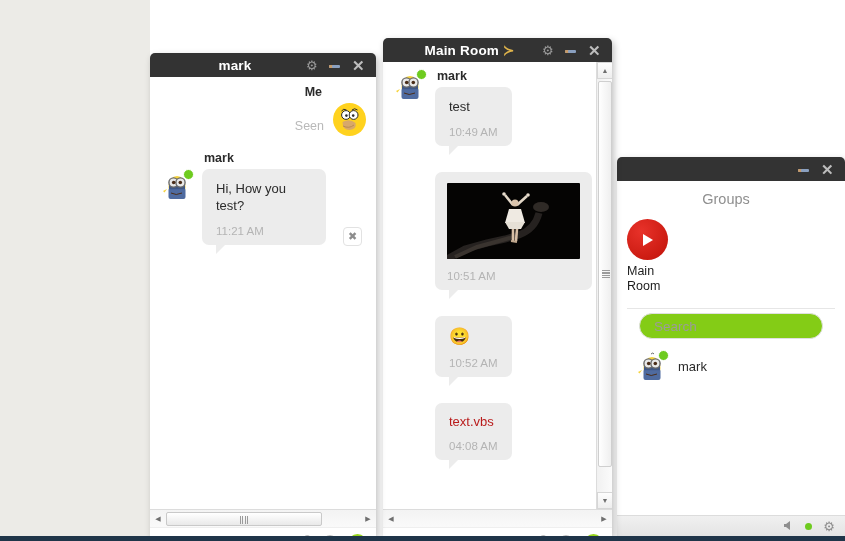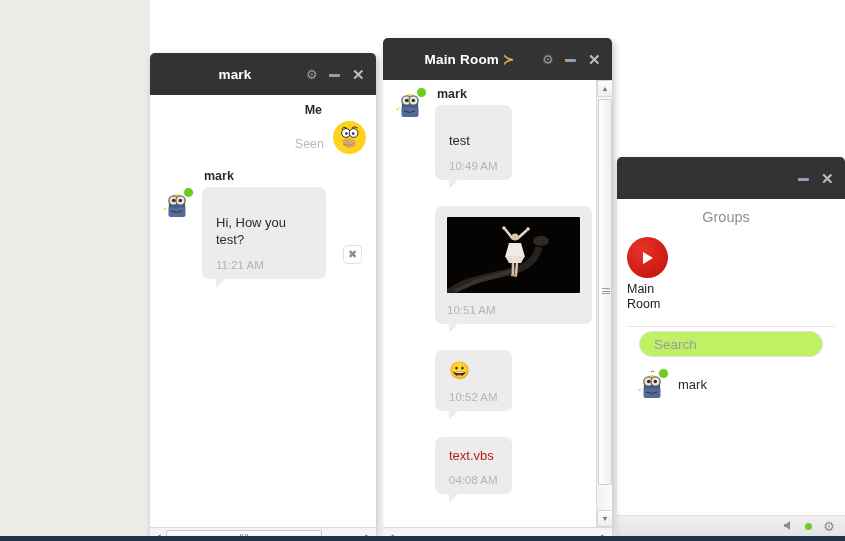--- a/index.html
+++ b/index.html
@@ -7,21 +7,21 @@
     width: 845px; height: 541px;
     background: #ecebe7;
     font-family: "Liberation Sans", sans-serif;
     overflow: hidden;
   }
   #stage { position: relative; width: 845px; height: 541px; }
 
   
   .win { position: absolute; background: #fff; box-shadow: 2px 3px 7px rgba(0,0,0,.25); }
   .titlebar {
-    height: 42px; background: #333333; color: #fff;
+    height: 24px; background: #333333; color: #fff;
     display: flex; align-items: center; position: relative;
     border-radius: 5px 5px 0 0;
   }
   .title-text {
     flex: 1; text-align: center; font-size: 13.5px; font-weight: bold;
     letter-spacing: .2px; padding-left: 14px;
   }
   .tb-ctrls { display: flex; align-items: center; gap: 10px; padding-right: 11px; }
   .tb-btn { width: 13px; height: 13px; position: relative; cursor: pointer; }
 
@@ -41,21 +41,21 @@
   .avatar .dot {
     position: absolute; right: -1px; top: 0px; width: 11px; height: 11px;
     border-radius: 50%; background: #6ecb1f; border: 1.5px solid #fff;
   }
   .name { font-size: 12.5px; font-weight: bold; color: #2b2b2b; margin: 0 0 4px 2px; }
 
   .bubble {
     background: #ececec; border-radius: 7px; padding: 11px 14px 8px 14px;
     position: relative; max-width: 150px; display: inline-block;
   }
-  .bubble .text { font-size: 13px; color: #2b2b2b; line-height: 17px; margin-top: 16px; }
+  .bubble .text { font-size: 13px; color: #2b2b2b; line-height: 17px; }
   .bubble .time { font-size: 11.5px; color: #b4b4b4; margin-top: 11px; }
   .bubble.right .time { text-align: right; }
   .bubble:after {
     content: ""; position: absolute; bottom: -9px; width: 0; height: 0;
     border-style: solid;
   }
   .bubble.left:after {
     left: 14px; border-width: 10px 10px 0 0; border-color: #ececec transparent transparent transparent;
   }
   .bubble.right:after {
@@ -125,21 +125,21 @@
   .group-item { padding: 6px 0 10px 10px; width: 64px; cursor: pointer; }
   .group-av {
     width: 41px; height: 41px; border-radius: 50%;
     background: radial-gradient(circle at 35% 30%, #e8322a, #c01208);
     display: flex; align-items: center; justify-content: center;
   }
   .group-label { font-size: 12.5px; color: #1d1d1d; line-height: 15px; margin-top: 4px; }
   .side-div { height: 1px; background: #e6e6e6; margin: 4px 10px 0 10px; }
   .search-box {
     margin: 4px 22px 0 22px; height: 26px; border: 1px solid #e0e0e0;
-    border-radius: 13px; background: #bef264; display: flex; align-items: center;
+    border-radius: 13px; background: #84cc16; display: flex; align-items: center;
     padding: 0 14px;
   }
   .search-box input {
     border: 0; outline: 0; width: 100%; font-size: 13.5px; color: #555;
     font-family: "Liberation Sans", sans-serif; background: transparent;
   }
   .search-box input::placeholder { color: #9b9b9b; }
   .dm-item { display: flex; align-items: center; gap: 10px; padding: 11px 0 0 18px; cursor: pointer; }
   .dm-name { font-size: 13px; color: #2b2b2b; }
   .side-bottom {

